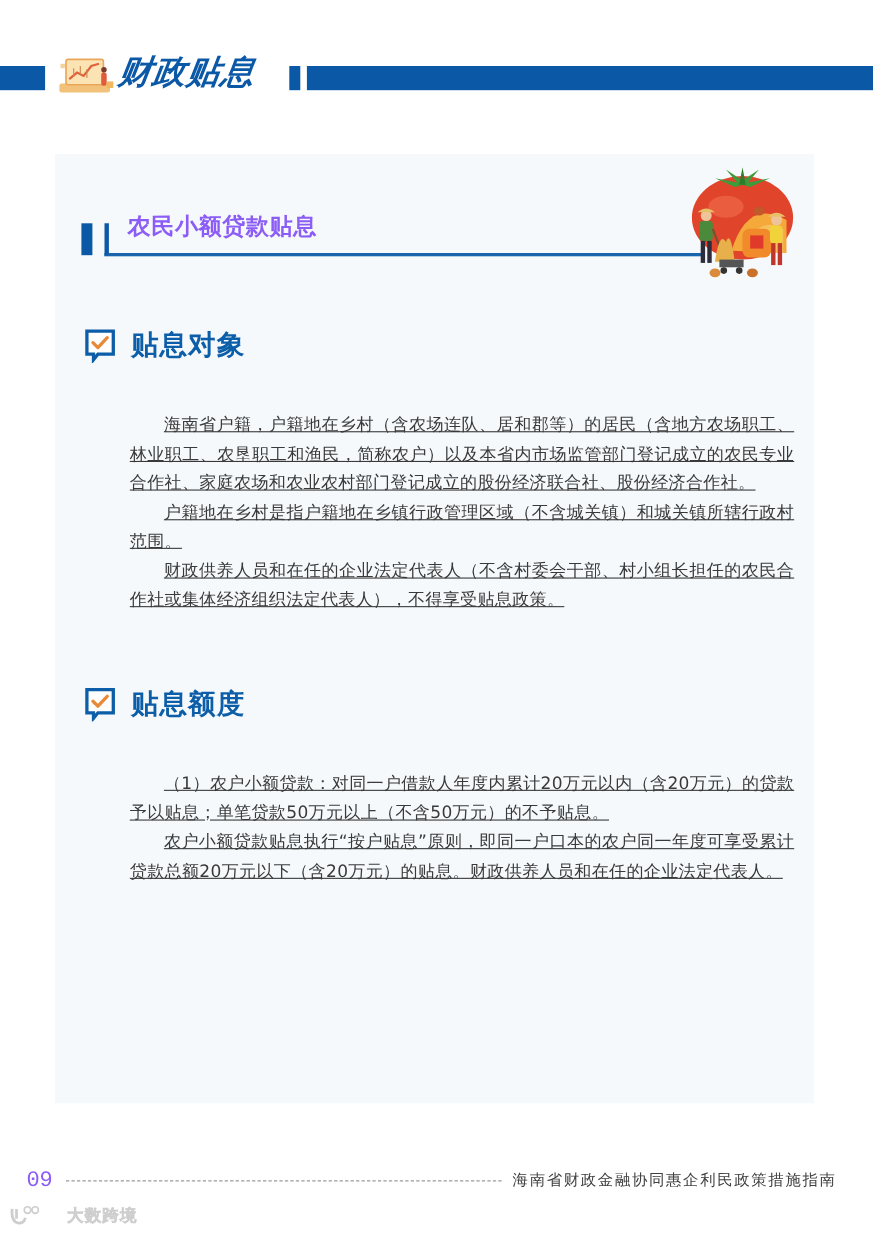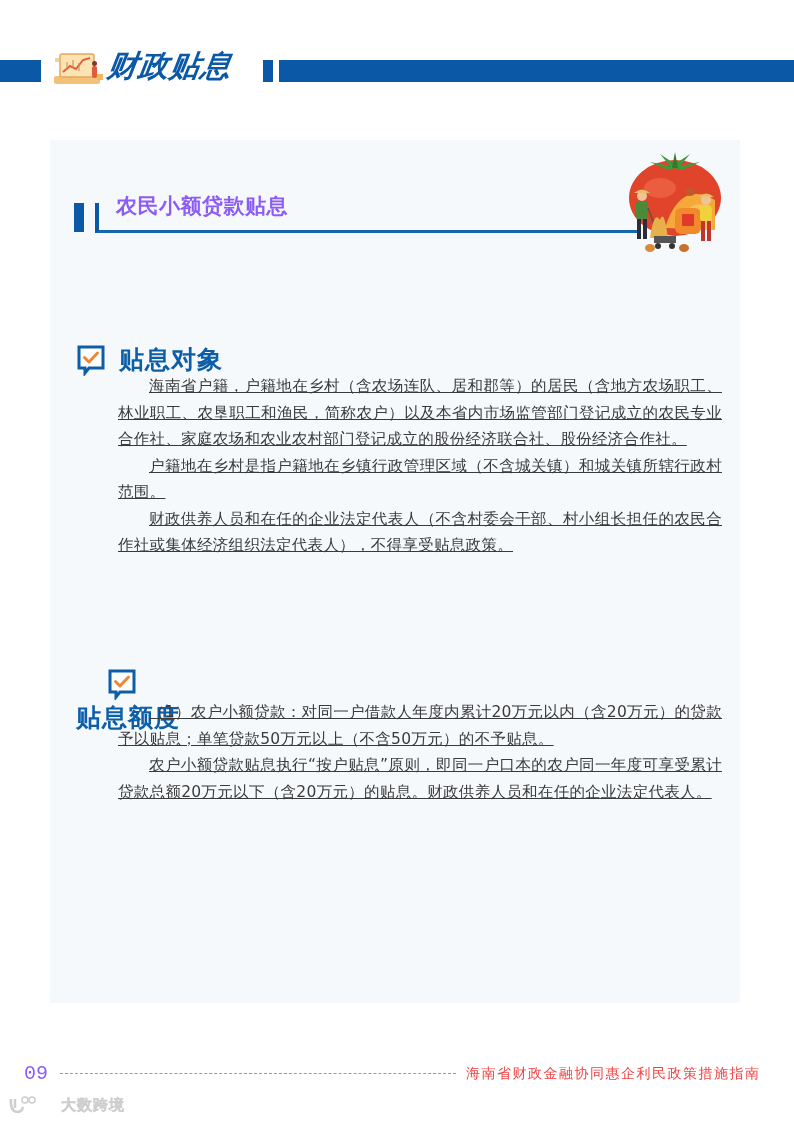--- a/index.html
+++ b/index.html
@@ -90,21 +90,20 @@
       width: 110px; height: 105px;
     }
 
     
     .section-heading {
       position: absolute;
       left: 76px;
       height: 36px;
       display: flex;
       align-items: center;
-      margin-top: 46px;
     }
     .section-heading .check-icon {
       width: 30px; height: 32px;
       margin-right: 13px;
       flex: none;
     }
     .section-heading .heading-text {
       font-size: 25px;
       font-weight: bold;
       color: #0d5ea8;
@@ -143,21 +142,21 @@
       left: 60px; top: 1073px;
       width: 396px; height: 0;
       border-top: 1.5px dashed #9a9a9a;
     }
     .footer-title {
       position: absolute;
       left: 466px; top: 1061px;
       font-family: "DejaVu Serif", "Liberation Serif", serif;
       font-size: 14px;
       line-height: 24px;
-      color: #ef4444;
+      color: #404040;
       letter-spacing: 1.5px;
     }
     .watermark {
       position: absolute;
       left: 8px; top: 1095px;
       display: flex;
       align-items: center;
       opacity: 0.5;
       gap: 22px;
     }
@@ -247,21 +246,21 @@
   </svg>
   <span class="heading-text">贴息对象</span>
 </div>
 
 <div class="section-body" style="top:373px; left:118px;">
   <p>海南省户籍，户籍地在乡村（含农场连队、居和郡等）的居民（含地方农场职工、林业职工、农垦职工和渔民，简称农户）以及本省内市场监管部门登记成立的农民专业合作社、家庭农场和农业农村部门登记成立的股份经济联合社、股份经济合作社。</p>
   <p>户籍地在乡村是指户籍地在乡镇行政管理区域（不含城关镇）和城关镇所辖行政村范围。</p>
   <p>财政供养人员和在任的企业法定代表人（不含村委会干部、村小组长担任的农民合作社或集体经济组织法定代表人），不得享受贴息政策。</p>
 </div>
 
-<div class="section-heading" style="top:622px;flex-direction:column;">
+<div class="section-heading" style="top:622px;">
   <svg class="check-icon" viewBox="0 0 30 32">
     <path d="M3 3 H27 V24 H13 L9 29 L9 24 H3 Z" fill="#ffffff" stroke="#0d5ea8" stroke-width="3" stroke-linejoin="miter"></path>
     <polyline points="8.5,13.5 13,18 21.5,9" fill="none" stroke="#e8893a" stroke-width="3" stroke-linecap="round" stroke-linejoin="round"></polyline>
   </svg>
   <span class="heading-text">贴息额度</span>
 </div>
 
 <div class="section-body" style="top:699px; left:118px;">
   <p>（1）农户小额贷款：对同一户借款人年度内累计20万元以内（含20万元）的贷款予以贴息；单笔贷款50万元以上（不含50万元）的不予贴息。</p>
   <p>农户小额贷款贴息执行“按户贴息”原则，即同一户口本的农户同一年度可享受累计贷款总额20万元以下（含20万元）的贴息。财政供养人员和在任的企业法定代表人。</p>

